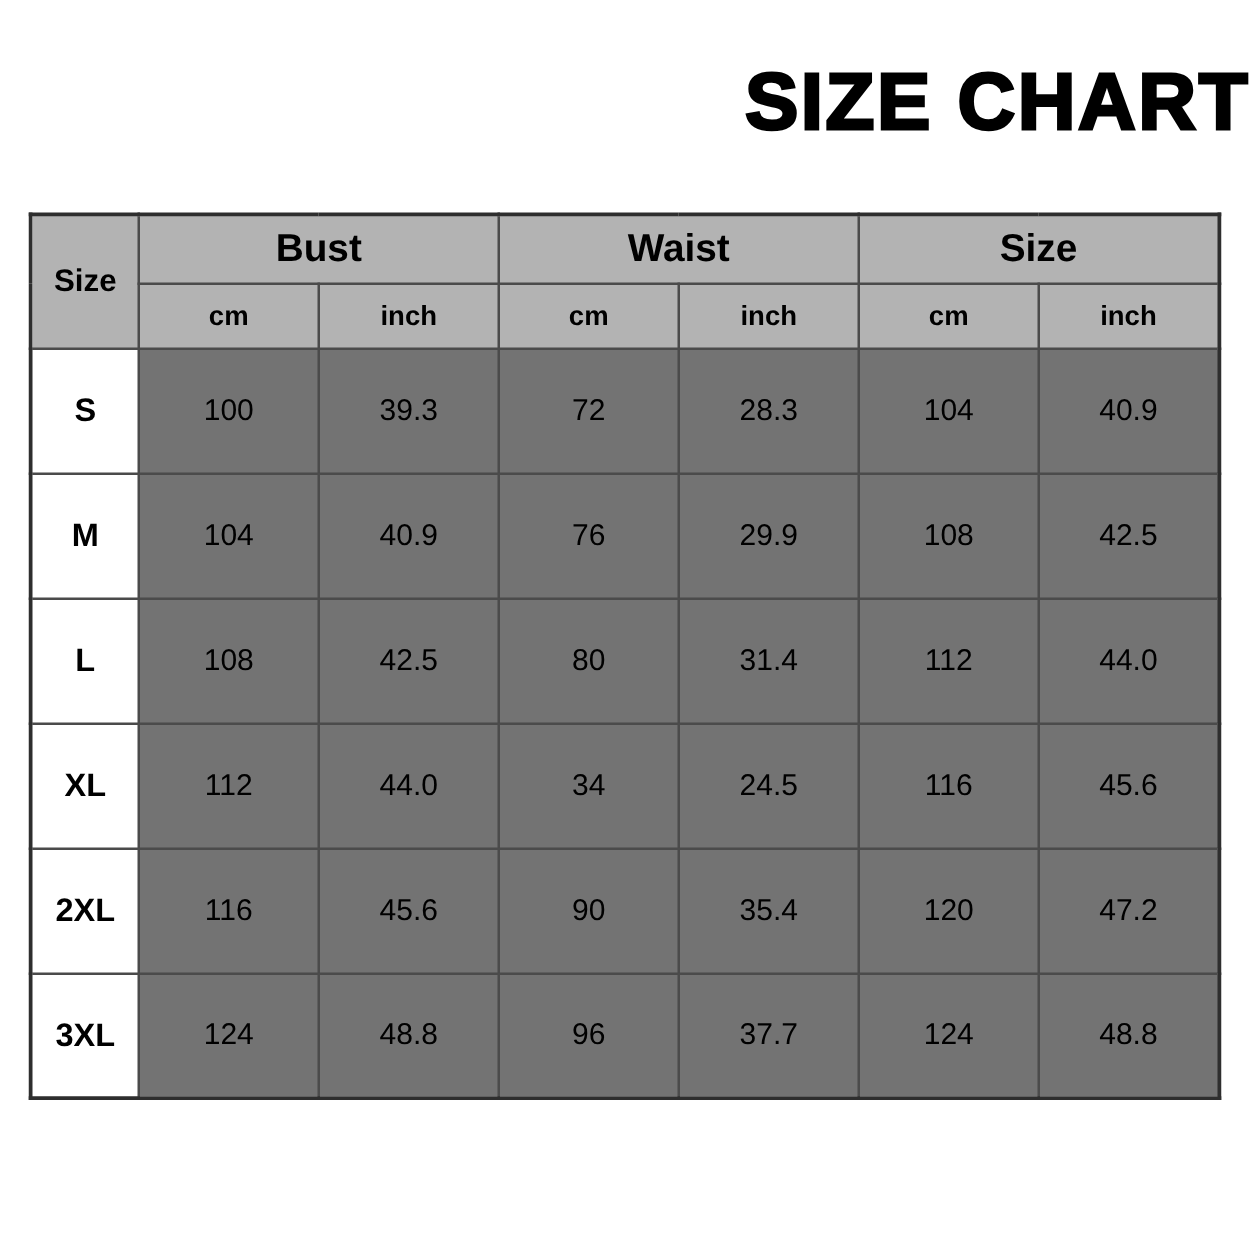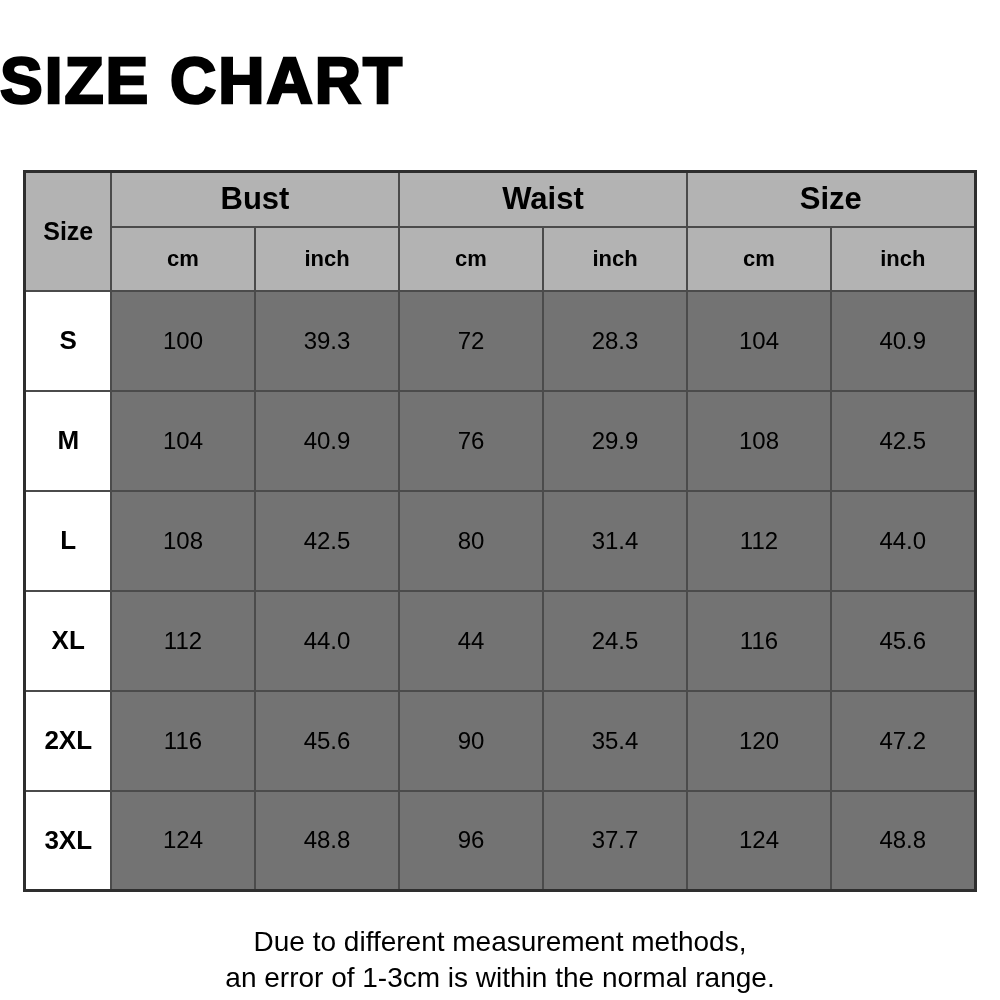--- a/index.html
+++ b/index.html
@@ -12,21 +12,21 @@
     color: #000000;
   }
   .page {
     width: 1000px;
     height: 1000px;
     overflow: hidden;
     position: relative;
   }
   .title {
     margin-top: 50px;
-    text-align: left;
+    text-align: right;
     font-size: 64px;
     font-weight: bold;
     letter-spacing: 2px;
     line-height: 62px;
     -webkit-text-stroke: 2.5px #000000;
     color: #000000;
     white-space: nowrap;
   }
   table.size-chart {
     border-collapse: collapse;
@@ -42,21 +42,21 @@
     vertical-align: middle;
     padding: 0;
     overflow: hidden;
   }
   col.c-size { width: 86px; }
   col.c-val  { width: 144px; }
   thead th {
     background: #b3b3b3;
   }
   tr.group-row { height: 55px; }
-  tr.unit-row  { height: 64px; }
+  tr.unit-row  { height: 52px; }
   tbody tr     { height: 100px; }
   .size-head   { font-size: 25px; font-weight: bold; }
   .group-head  { font-size: 31px; font-weight: bold; }
   .unit-head   { font-size: 22px; font-weight: bold; }
   td.size-cell { font-size: 26px; font-weight: bold; background: #ffffff; }
   td.value-cell{ font-size: 24px; font-weight: normal; background: #737373; }
   .footer {
     margin-top: 32px;
     text-align: center;
     font-size: 28px;
@@ -123,21 +123,21 @@
         <td class="value-cell">42.5</td>
         <td class="value-cell">80</td>
         <td class="value-cell">31.4</td>
         <td class="value-cell">112</td>
         <td class="value-cell">44.0</td>
       </tr>
       <tr>
         <td class="size-cell">XL</td>
         <td class="value-cell">112</td>
         <td class="value-cell">44.0</td>
-        <td class="value-cell">44</td>
+        <td class="value-cell">34</td>
         <td class="value-cell">24.5</td>
         <td class="value-cell">116</td>
         <td class="value-cell">45.6</td>
       </tr>
       <tr>
         <td class="size-cell">2XL</td>
         <td class="value-cell">116</td>
         <td class="value-cell">45.6</td>
         <td class="value-cell">90</td>
         <td class="value-cell">35.4</td>
@@ -149,18 +149,14 @@
         <td class="value-cell">124</td>
         <td class="value-cell">48.8</td>
         <td class="value-cell">96</td>
         <td class="value-cell">37.7</td>
         <td class="value-cell">124</td>
         <td class="value-cell">48.8</td>
       </tr>
     </tbody>
   </table>
 
-  <div class="footer">
-    <div>Due to different measurement methods,</div>
-    <div>an error of 1-3cm is within the normal range.</div>
-  </div>
 
 </div>
 
 </body></html>

